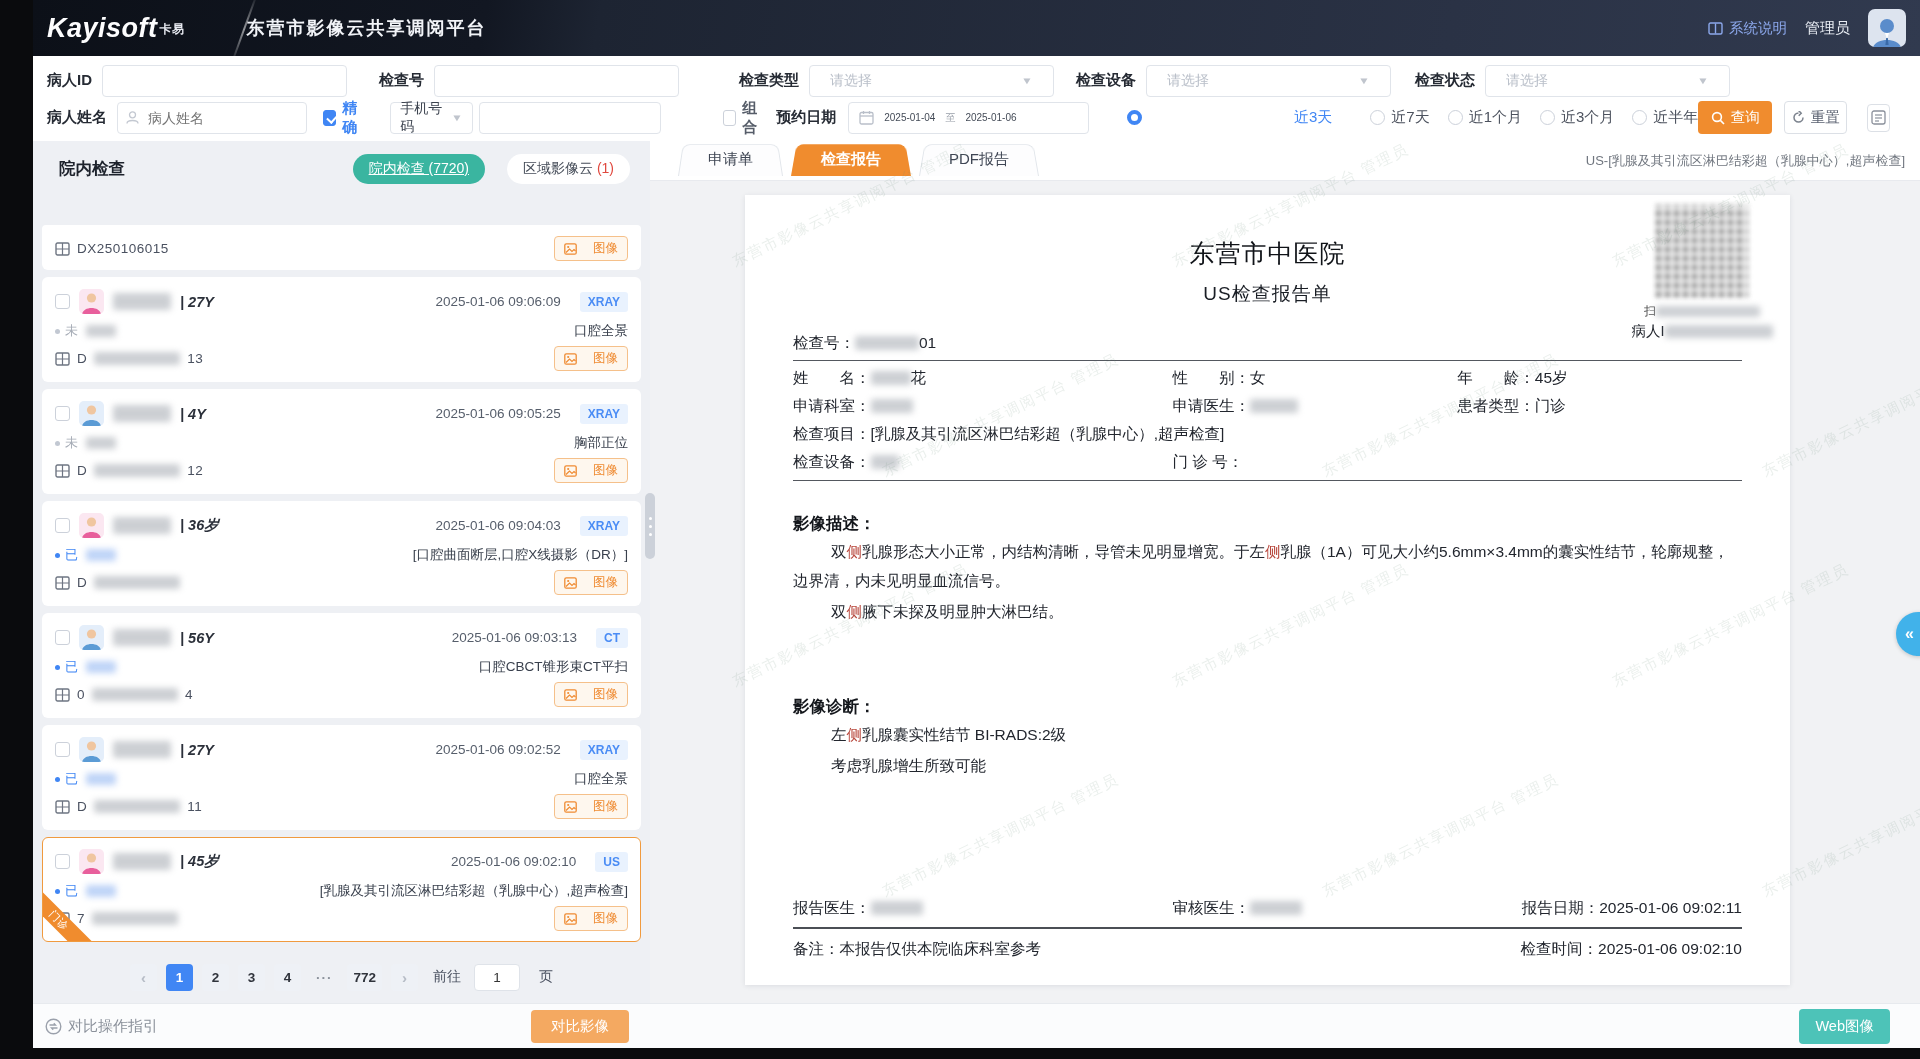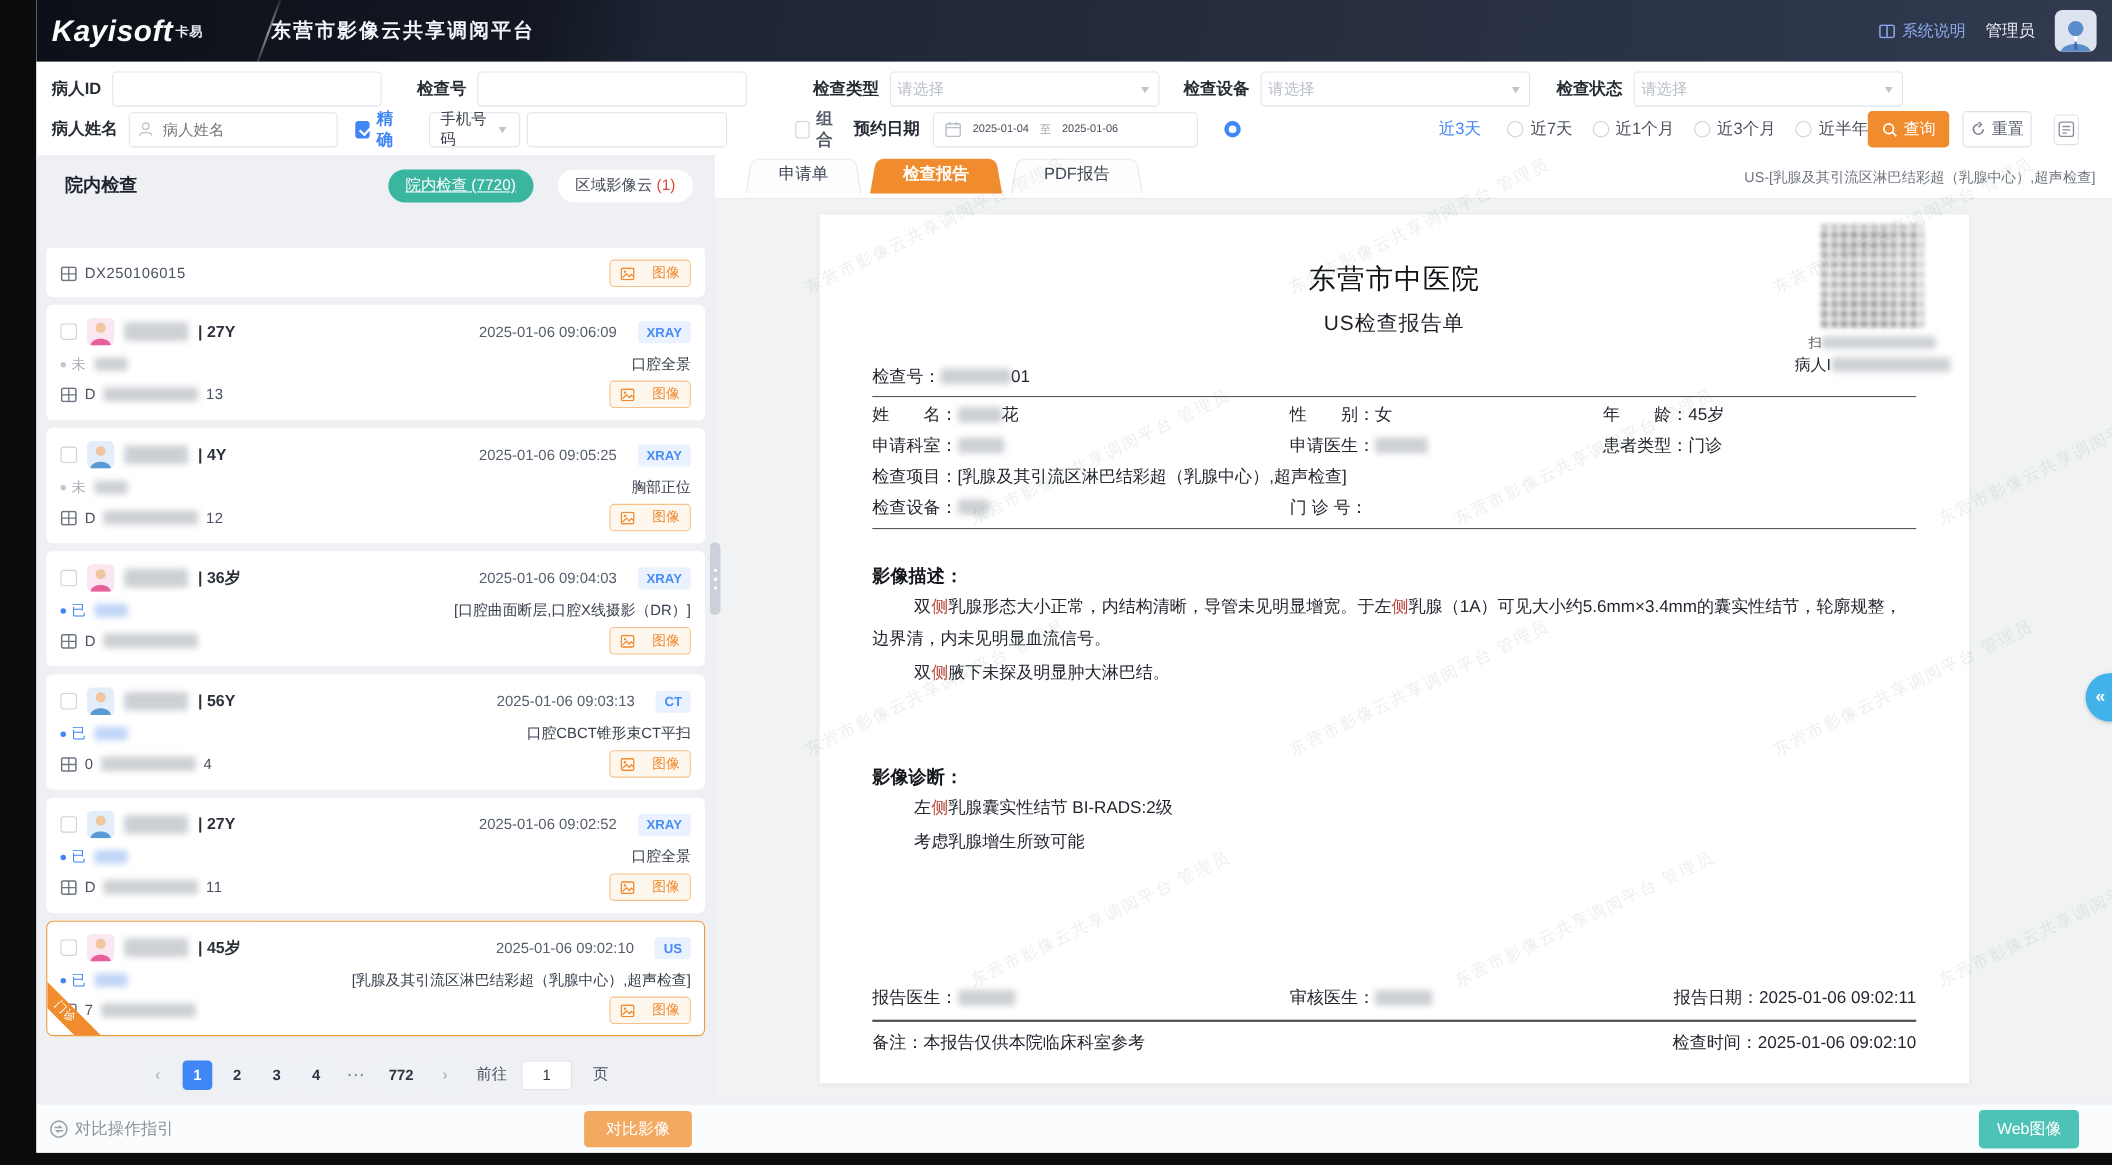--- a/index.html
+++ b/index.html
@@ -21,21 +21,21 @@
   .sys-help { display:flex; align-items:center; gap:6px; color:#8ca8ec; font-size:14.5px; cursor:pointer; }
   .nav-user { color:#e9edf4; font-size:15px; }
   .nav-avatar { width:38px; height:38px; border-radius:7px; background:#dde4ef; display:flex; align-items:flex-end; justify-content:center; overflow:hidden; }
 
   
   .filterbar { background:#fff; padding:6px 0 8px; border-bottom:1px solid #e9ebef; }
   .f-row { display:flex; align-items:center; height:37px; padding:0 14px; }
   .f-label { font-weight:700; font-size:15px; color:#262b34; margin-right:10px; white-space:nowrap; }
   .ctl { height:32px; border:1px solid #e0e4ea; border-radius:4px; background:#fff; }
   .inp { width:245px; padding:0 10px; font-size:14px; color:#333; outline:none; }
-  .sel { width:245px; display:flex; align-items:center; justify-content:space-between; padding:0 6px; color:#b9bfc9; font-size:14px; cursor:pointer; }
+  .sel { width:245px; display:flex; align-items:center; justify-content:space-between; padding:0 20px; color:#b9bfc9; font-size:14px; cursor:pointer; }
   .chev { color:#c0c5cd; font-size:12px; transform:scaleY(.8); }
   .name-inp-wrap { position:relative; }
   .name-inp-wrap input { width:190px; padding-left:30px; }
   .person-ic { position:absolute; left:8px; top:8px; }
   .cbx { width:16px; height:16px; border:1px solid #ccd1da; border-radius:3px; background:#fff; display:inline-block; position:relative; cursor:pointer; }
   .cbx.checked { background:#4086f4; border-color:#4086f4; }
   .cbx.checked::after { content:""; position:absolute; left:4.5px; top:1.5px; width:5px; height:9px;
     border:solid #fff; border-width:0 2px 2px 0; transform:rotate(42deg); }
   .exact-lbl { color:#4086f4; font-size:15px; font-weight:600; margin-left:6px; }
   .phone-sel { width:98px; display:flex; align-items:center; justify-content:space-between; padding:0 9px; font-size:14px; color:#3c434f; cursor:pointer; }
@@ -68,21 +68,21 @@
   .exam-card.selected { border-color:#f09a3e; }
   .row { display:flex; align-items:center; }
   .r1 { height:31px; gap:9px; }
   .r2 { height:28px; }
   .r3 { height:27px; }
   .cb { width:15px; height:15px; border:1px solid #ccd1da; border-radius:3px; background:#fff; flex:0 0 auto; cursor:pointer; }
   .avatar-sm { width:25px; height:25px; border-radius:5px; flex:0 0 auto; overflow:hidden; }
   .avatar-sm.f { background:#fbe7f1; } .avatar-sm.m { background:#e4eefa; }
   .blur { display:inline-block; height:14px; border-radius:2px; background:#9aa0a8; opacity:.5; filter:blur(3px); vertical-align:-2px; }
   .name-blur { width:58px; height:17px; }
-  .age { font-size:14.5px; font-weight:700; color:#2b303a; white-space:nowrap; }
+  .age { font-size:14.5px; font-weight:700; color:#2b303a; white-space:nowrap;font-style:italic; }
   .spacer { flex:1; }
   .time { font-size:13.5px; color:#565e6b; margin-right:10px; white-space:nowrap; }
   .mod-tag { background:#e9f2fe; color:#4a8cf5; font-size:12px; font-weight:600; padding:3px 8px; border-radius:3px; }
   .status { display:flex; align-items:center; gap:5px; font-size:13px; }
   .status .dot { width:5px; height:5px; border-radius:50%; }
   .status.pending .dot { background:#c2c8d2; } .status.pending .st-txt { color:#a7adb7; }
   .status.done .dot { background:#4086f4; } .status.done .st-txt { color:#4086f4; }
   .st-blur { width:30px; height:12px; margin-left:3px; }
   .status.done .st-blur { background:#7fa9ef; }
   .exam-name { font-size:13.5px; color:#39404d; text-align:right; white-space:nowrap; }

